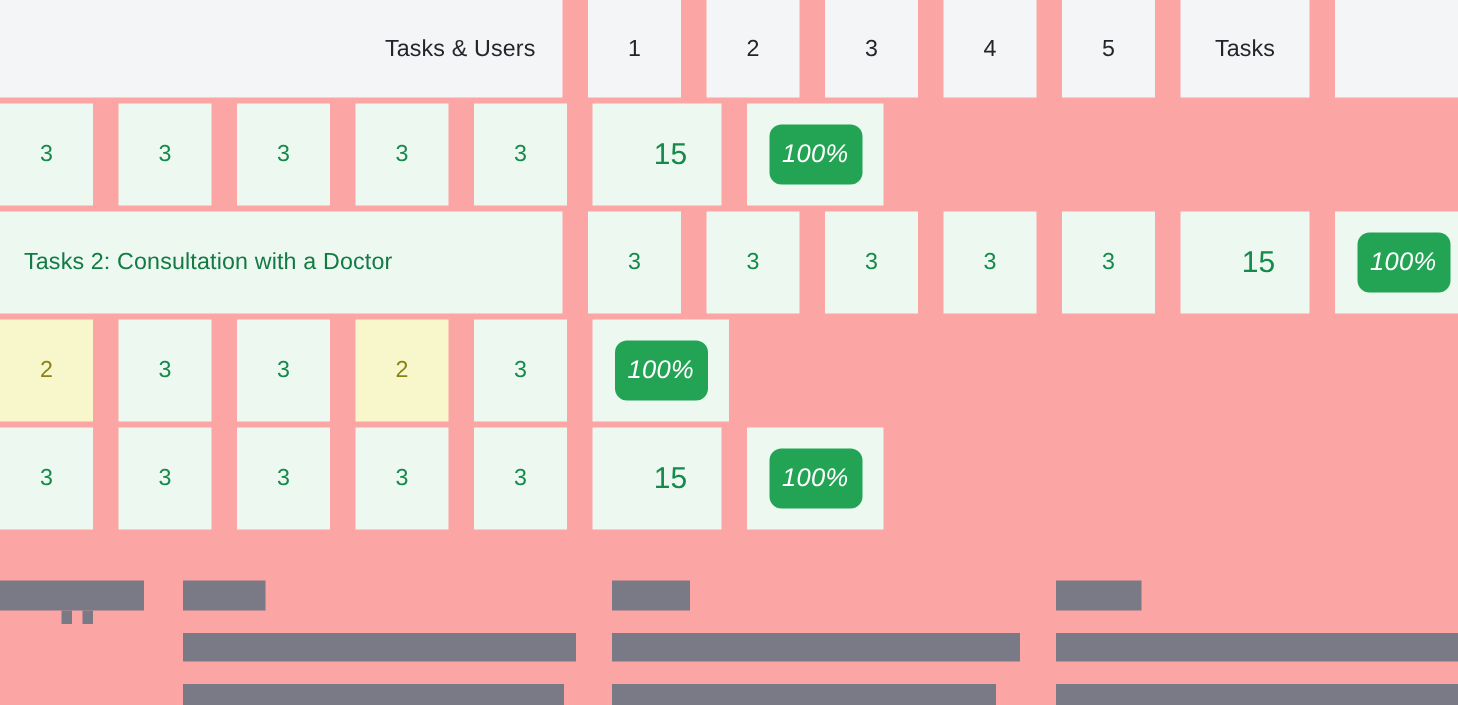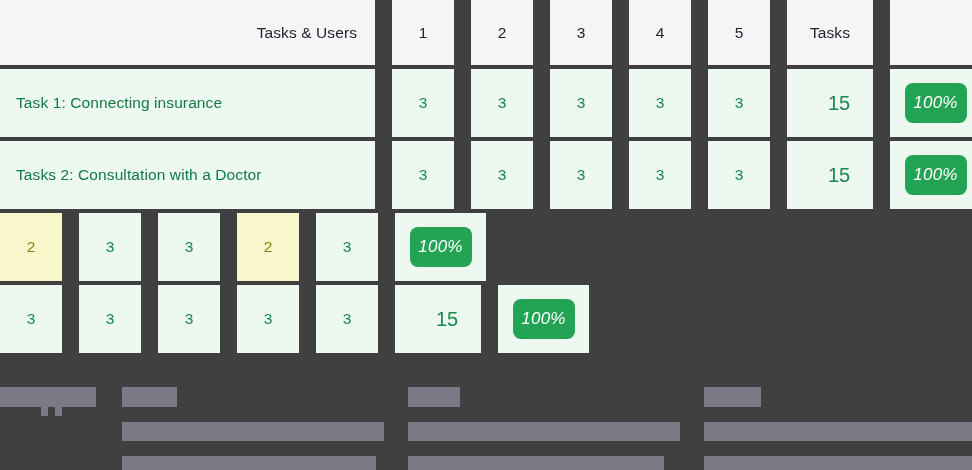--- a/index.html
+++ b/index.html
@@ -12,21 +12,21 @@
     height: 470px;
     overflow: hidden;
     font-family: "Liberation Sans", sans-serif;
     -webkit-font-smoothing: antialiased;
   }
 
   .screen {
     position: relative;
     width: 972px;
     height: 470px;
-    background: #404040;
+    background: #fca5a5;
     text-align: right;
   }
 
   
   .table {
     position: absolute;
     left: 0;
     top: 0;
     width: 972px;
   }
@@ -171,23 +171,20 @@
       </div>
       <div class="cell c-points">
         <span class="head-text">Tasks</span>
       </div>
       <div class="cell c-pct">
         <span class="head-text"></span>
       </div>
     </div>
 
     <div class="row row-task">
-      <div class="cell c-label">
-        <span class="task-name">Task 1: Connecting insurance</span>
-      </div>
       <div class="cell c-user">
         <span class="score">3</span>
       </div>
       <div class="cell c-user">
         <span class="score">3</span>
       </div>
       <div class="cell c-user">
         <span class="score">3</span>
       </div>
       <div class="cell c-user">

